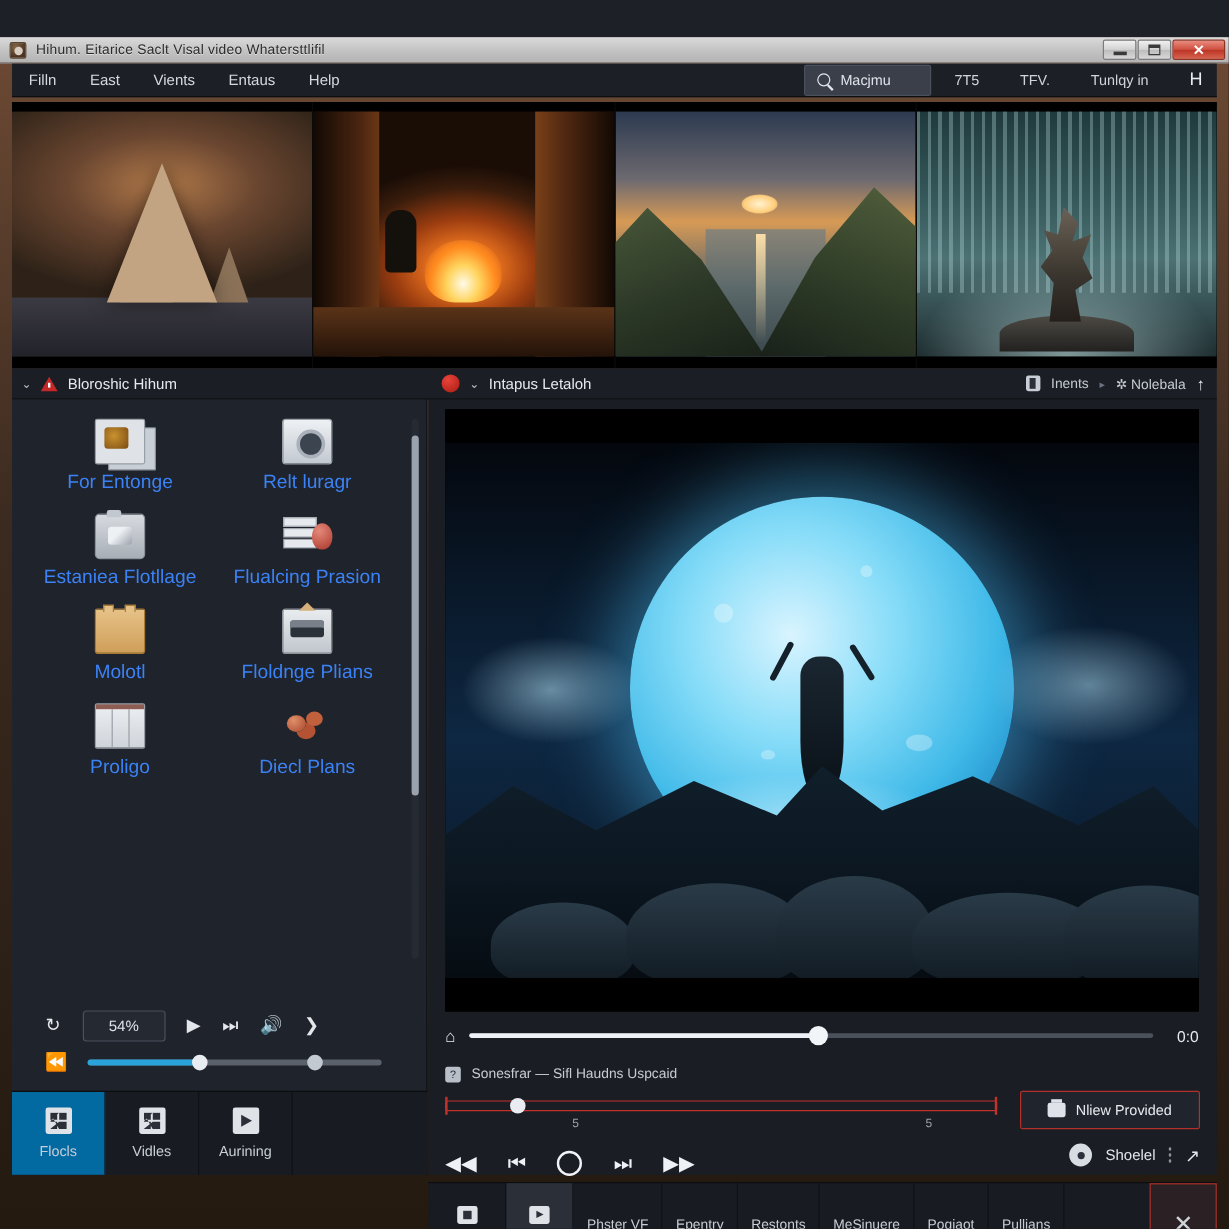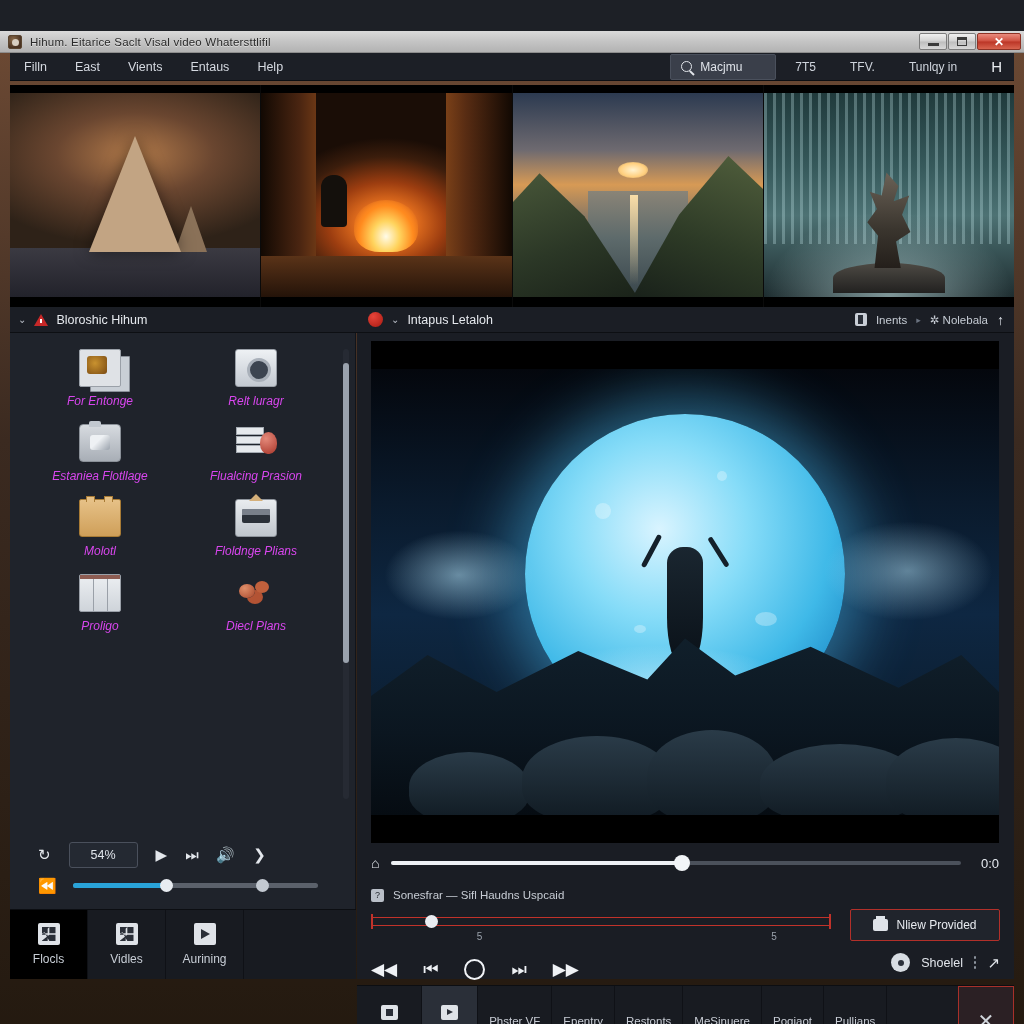--- a/index.html
+++ b/index.html
@@ -169,21 +169,21 @@
   .sidebar {
     position: absolute; left: 10px; top: 302px; width: 346px; height: 646px;
     background: #1f232b; border-right: 1px solid #11141a;
   }
   .icon-grid {
     position: absolute; left: 0; top: 8px; width: 336px;
     display: grid; grid-template-columns: 1fr 1fr; row-gap: 16px; padding: 8px 12px;
   }
   .grid-cell { display: flex; flex-direction: column; align-items: center; gap: 7px; }
   .gicon { width: 42px; height: 38px; position: relative; }
-  .gicon-label { font-size: 12px; color: #d946ef; text-align: center; white-space: nowrap; font-style: italic; }
+  .gicon-label { font-size: 16px; color: #3b82f6; text-align: center; white-space: nowrap; }
 
   .ic-photos { background: #dfe2e6; border: 1px solid #9aa0a8; border-radius: 2px;
       box-shadow: 10px 6px 0 -2px #c9cfd6, 10px 6px 0 -1px #8a9099; }
   .ic-photos::after { content:""; position:absolute; left:7px; top:6px; width:20px; height:18px;
       border-radius: 3px; background: radial-gradient(circle at 40% 40%, #c9922f, #7a4a12); }
   .ic-disc { background: linear-gradient(180deg,#eef1f4,#c3c9d1); border:1px solid #9aa0a8; border-radius: 3px; }
   .ic-disc::after { content:""; position:absolute; left:50%; top:8px; width:18px; height:18px; margin-left:-9px;
       border-radius:50%; background:#3c4450; border:3px solid #aab1ba; }
   .ic-cam { background: linear-gradient(180deg,#d7dbe0,#a8aeb6); border:1px solid #8b9199; border-radius:4px; }
   .ic-cam::before { content:""; position:absolute; left:9px; top:-4px; width:12px; height:6px; background:#c2c8d0; border-radius:2px 2px 0 0; }
@@ -233,21 +233,21 @@
   .dual-slider { position: relative; flex: 1; height: 5px; background: #5b616b; border-radius: 3px; }
   .dual-slider .fill { position: absolute; left: 0; top: 0; height: 5px; width: 38%; background: #29a3d9; border-radius: 3px; }
   .dual-slider .h1 { position: absolute; left: 38%; top: -4px; width: 13px; height: 13px; margin-left:-6px; border-radius: 50%; background: #e8ecf1; }
   .dual-slider .h2 { position: absolute; left: 77%; top: -4px; width: 13px; height: 13px; margin-left:-6px; border-radius: 50%; background: #c3c9d1; }
 
   
   .sb-tabs { position: absolute; left: 0; bottom: 0; width: 346px; height: 70px;
     background: #181b21; border-top: 1px solid #0c0e12; display: flex; }
   .sb-tab { width: 78px; display: flex; flex-direction: column; align-items: center;
     justify-content: center; gap: 7px; border-right: 1px solid #0f1116; }
-  .sb-tab.active { background: #000000; }
+  .sb-tab.active { background: #0369a1; }
   .tab-ico { width: 22px; height: 22px; background: #dfe3e8; border-radius: 2px; position: relative; }
   .tab-ico.grid4::after { content:""; position:absolute; left:4px; top:4px; width:14px; height:14px;
       background: #2a2f38; clip-path: polygon(0 0,44% 0,44% 44%,0 44%, 0 0, 56% 0,100% 0,100% 44%,56% 44%,56% 0,
       0 56%,44% 56%,44% 100%,0 100%, 56% 56%,100% 56%,100% 100%,56% 100%); }
   .tab-ico.play::after { content:""; position:absolute; left:7px; top:5.5px; width:0; height:0;
       border-left: 9px solid #2a2f38; border-top: 5.5px solid transparent; border-bottom: 5.5px solid transparent; }
   .sb-tab-label { font-size: 12px; color: #c8ced6; }
 
   
   .main { position: absolute; left: 357px; top: 302px; width: 657px; height: 646px; background: #1a1d24; }

